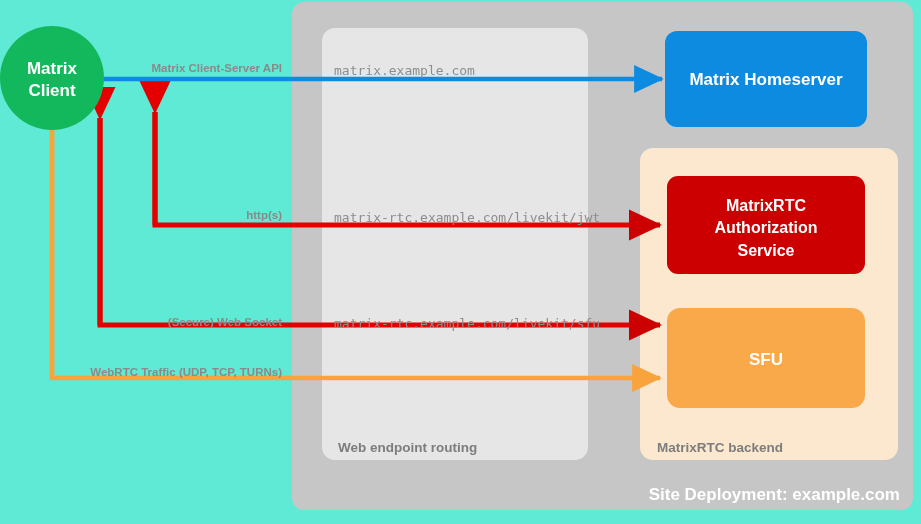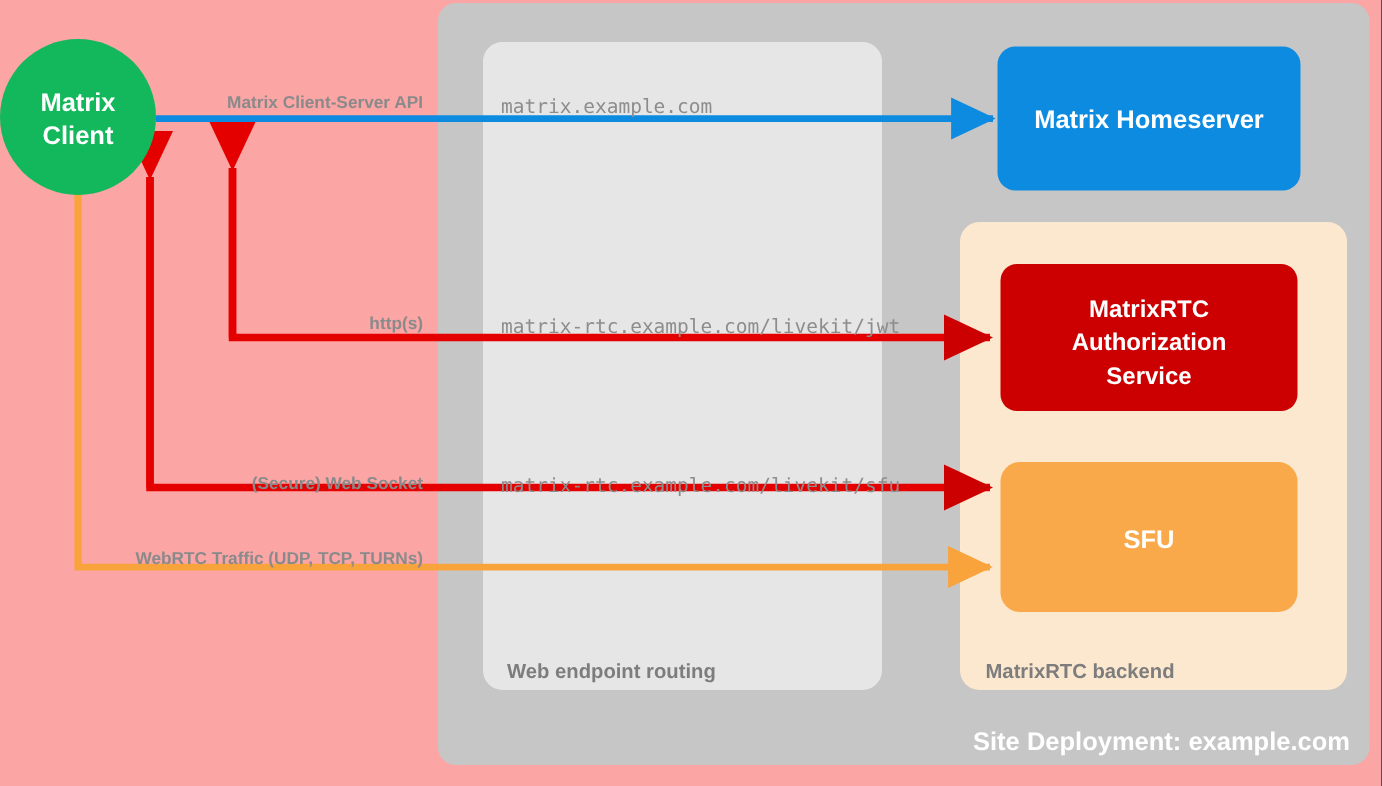--- a/index.html
+++ b/index.html
@@ -1,18 +1,18 @@
 <!DOCTYPE html>
 <html><head>
 <meta charset="utf-8">
 <style>
   html,body{margin:0;padding:0;background:#000;}
   body{width:921px;height:524px;overflow:hidden;
        font-family:"Liberation Sans",sans-serif;}
-  #stage{position:relative;width:921px;height:524px;background:#fca5a5;}
+  #stage{position:relative;width:921px;height:524px;background:#5eead4;}
   svg#diagram{position:absolute;left:0;top:0;width:921px;height:524px;display:block;}
   .node-label{fill:#ffffff;font-family:"Liberation Sans",sans-serif;font-weight:bold;text-anchor:middle;}
   .node-label.big{font-size:17px;}
   .node-label.med{font-size:16px;}
   .group-label{fill:#7d7d7d;font-family:"Liberation Sans",sans-serif;font-weight:bold;font-size:13.5px;}
   .site-label{fill:#ffffff;font-family:"Liberation Sans",sans-serif;font-weight:bold;font-size:17px;text-anchor:end;}
   .edge-label{fill:#8a8a8a;font-family:"Liberation Sans",sans-serif;font-weight:bold;font-size:11.5px;text-anchor:end;}
   .route-label{fill:#8d8d8d;font-family:"Liberation Sans Mono","DejaVu Sans Mono",monospace;font-size:13px;}
   .client-text{fill:#ffffff;font-family:"Liberation Sans",sans-serif;font-weight:bold;font-size:17px;text-anchor:middle;}
 </style>

